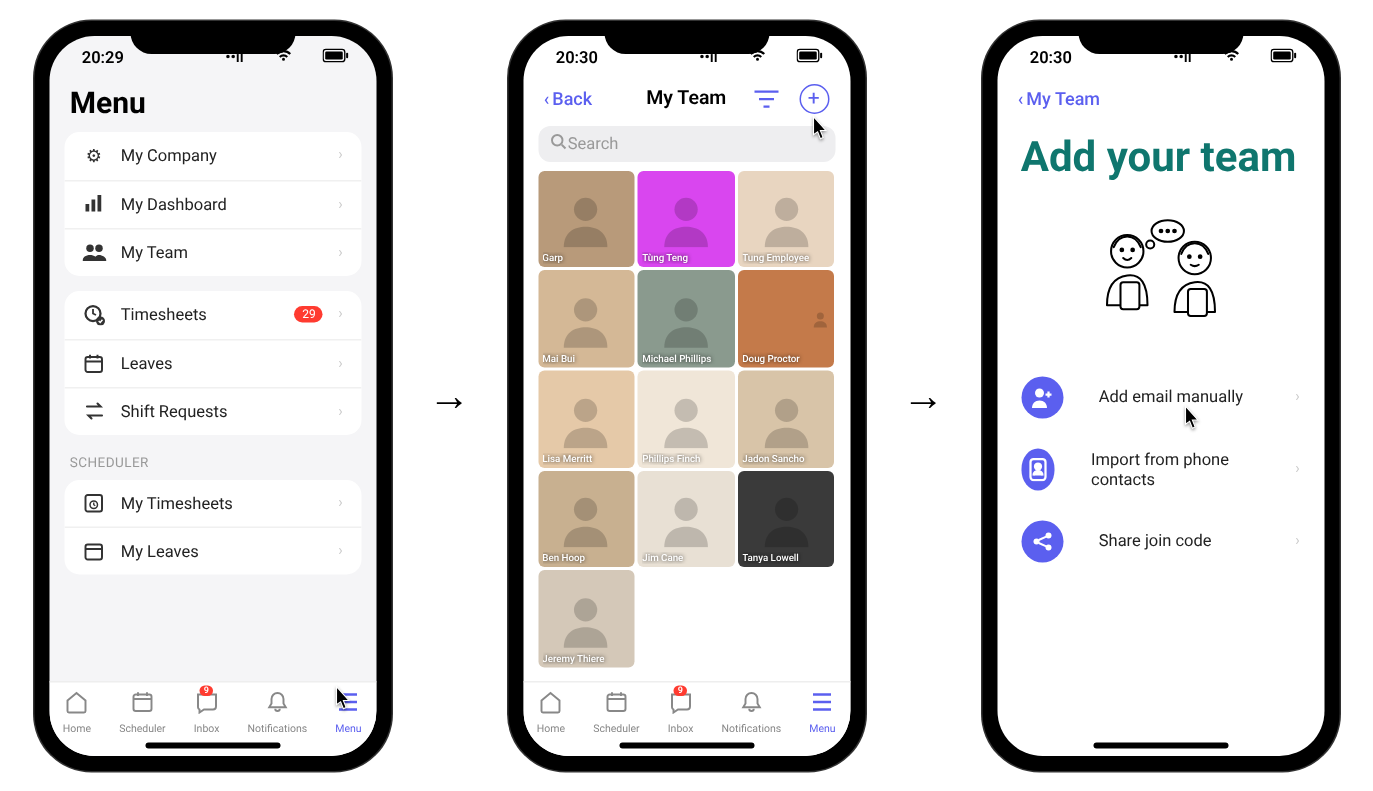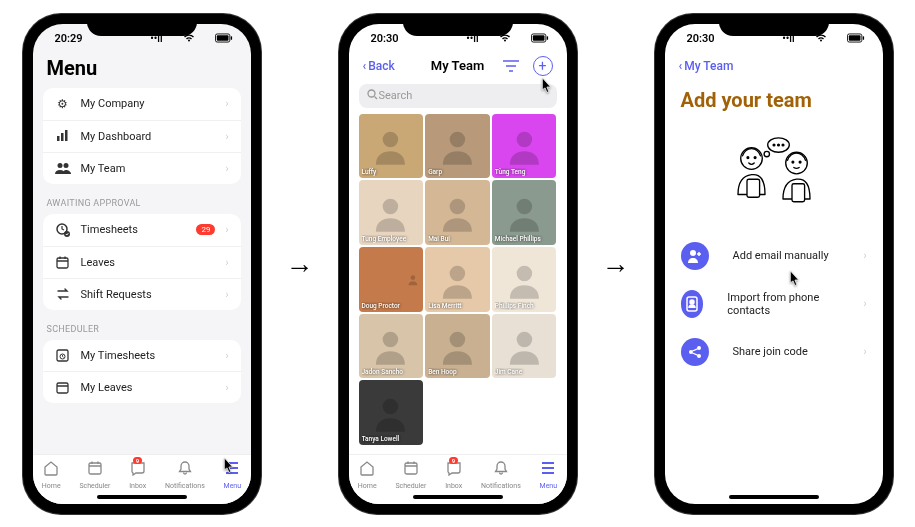--- a/index.html
+++ b/index.html
@@ -222,24 +222,24 @@
     text-shadow: 0 0 3px rgba(0,0,0,0.8);
     white-space: nowrap;
     overflow: hidden;
   }
   .face {
     width: 100%; height: 100%;
     display: flex; align-items: center; justify-content: center;
   }
   .avatar-svg { width: 60%; height: 60%; }
   .add-title {
-    font-size: 20px;
+    font-size: 28px;
     font-weight: 700;
     padding: 4px 16px 10px;
-    color: #a16207;
+    color: #0f766e;
   }
   .illus {
     height: 100px;
     display: flex;
     align-items: center;
     justify-content: center;
     margin-bottom: 10px;
   }
   .illus svg { height: 90px; }
   .option-row {
@@ -317,21 +317,20 @@
                 <circle cx="5" cy="3.5" r="2.5" fill="#333"></circle>
                 <circle cx="11" cy="3.5" r="2.5" fill="#333"></circle>
                 <path d="M0 12c0-2.5 2.2-4 5-4s5 1.5 5 4z" fill="#333"></path>
                 <path d="M8 12c0-2.5 1-4 3-4s5 1.5 5 4z" fill="#333"></path>
               </svg>
           </span>
           <span class="label">My Team</span>
           <span class="chev">›</span>
         </div>
       </div>
-      <div class="section-label">AWAITING APPROVAL</div>
       <div class="card">
         <div class="row">
           <span class="icon">
             <svg width="14" height="14" viewBox="0 0 14 14">
                 <circle cx="6" cy="6" r="5" stroke="#333" stroke-width="1.5" fill="none"></circle>
                 <path d="M6 3v3l2 1" stroke="#333" stroke-width="1.2" fill="none"></path>
                 <circle cx="11" cy="11" r="3" fill="#333"></circle>
                 <path d="M9.8 11l1 1 1.5-1.8" stroke="#fff" stroke-width="1" fill="none"></path>
               </svg>
           </span>
@@ -484,29 +483,20 @@
       <span>
         <svg width="11" height="11" viewBox="0 0 11 11">
             <circle cx="4.5" cy="4.5" r="3.5" stroke="#999" stroke-width="1.3" fill="none"></circle>
             <line x1="7.5" y1="7.5" x2="10" y2="10" stroke="#999" stroke-width="1.3"></line>
           </svg>
       </span>
       <span>Search</span>
     </div>
     <div class="content nopad" style="overflow:hidden;">
       <div class="grid" id="team-grid">
-          <div class="cell" style="background: rgb(201, 168, 118);">
-            <div class="face">
-              <svg class="avatar-svg" viewBox="0 0 40 40">
-                <circle cx="20" cy="14" r="8" fill="rgba(0,0,0,0.18)"></circle>
-                <path d="M5 40c0-10 7-14 15-14s15 4 15 14z" fill="rgba(0,0,0,0.18)"></path>
-              </svg>
-            </div>
-            <div class="cell-name">Luffy</div>
-          </div>
           <div class="cell" style="background: rgb(184, 154, 122);">
             <div class="face">
               <svg class="avatar-svg" viewBox="0 0 40 40">
                 <circle cx="20" cy="14" r="8" fill="rgba(0,0,0,0.18)"></circle>
                 <path d="M5 40c0-10 7-14 15-14s15 4 15 14z" fill="rgba(0,0,0,0.18)"></path>
               </svg>
             </div>
             <div class="cell-name">Garp</div>
           </div>
           <div class="cell" style="background: #d946ef;">
@@ -600,20 +590,29 @@
             <div class="cell-name">Jim Cane</div>
           </div>
           <div class="cell" style="background: rgb(58, 58, 58);">
             <div class="face">
               <svg class="avatar-svg" viewBox="0 0 40 40">
                 <circle cx="20" cy="14" r="8" fill="rgba(0,0,0,0.18)"></circle>
                 <path d="M5 40c0-10 7-14 15-14s15 4 15 14z" fill="rgba(0,0,0,0.18)"></path>
               </svg>
             </div>
             <div class="cell-name">Tanya Lowell</div>
+          </div>
+          <div class="cell" style="background: rgb(212, 200, 184);">
+            <div class="face">
+              <svg class="avatar-svg" viewBox="0 0 40 40">
+                <circle cx="20" cy="14" r="8" fill="rgba(0,0,0,0.18)"></circle>
+                <path d="M5 40c0-10 7-14 15-14s15 4 15 14z" fill="rgba(0,0,0,0.18)"></path>
+              </svg>
+            </div>
+            <div class="cell-name">Jeremy Thiere</div>
           </div>
         </div>
     </div>
     <div class="tabbar" id="tabbar2">
         <div class="tab">
           <span class="tab-icon">
             <svg width="16" height="16" viewBox="0 0 16 16" fill="none" stroke="currentColor" stroke-width="1.3">
               <path d="M2 7l6-5 6 5v7a1 1 0 01-1 1H3a1 1 0 01-1-1z"></path>
             </svg>
           </span>

